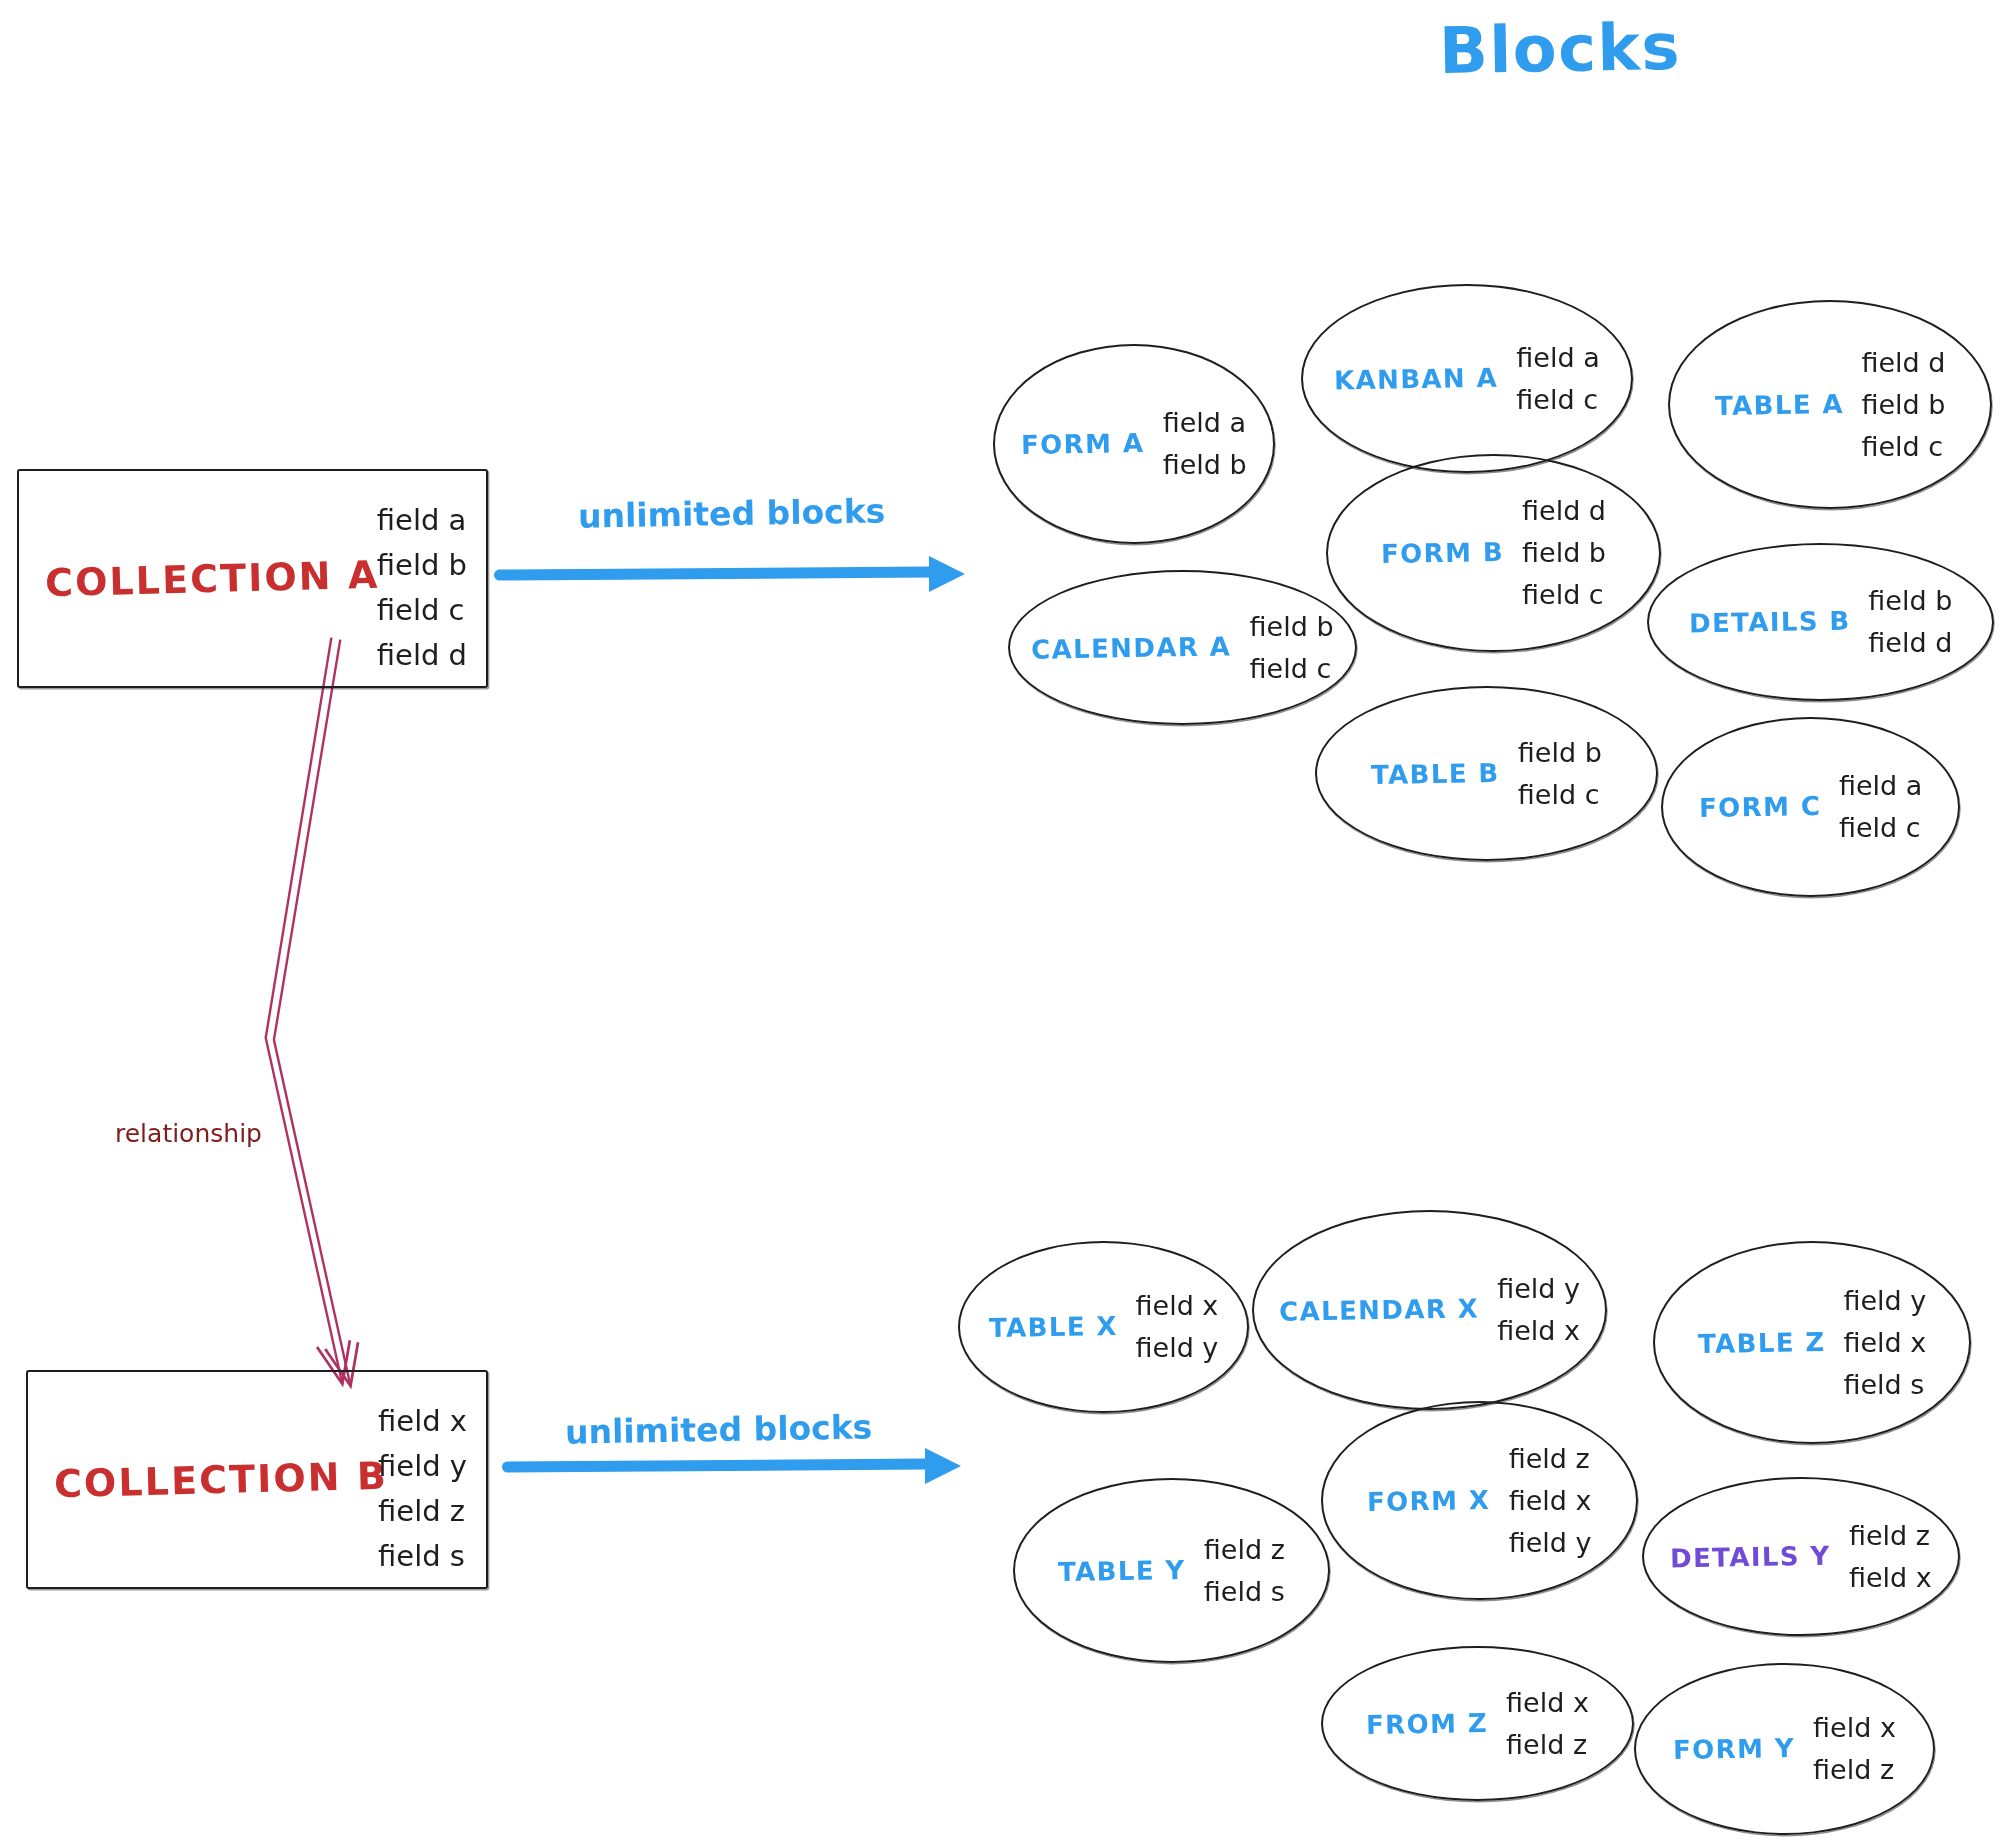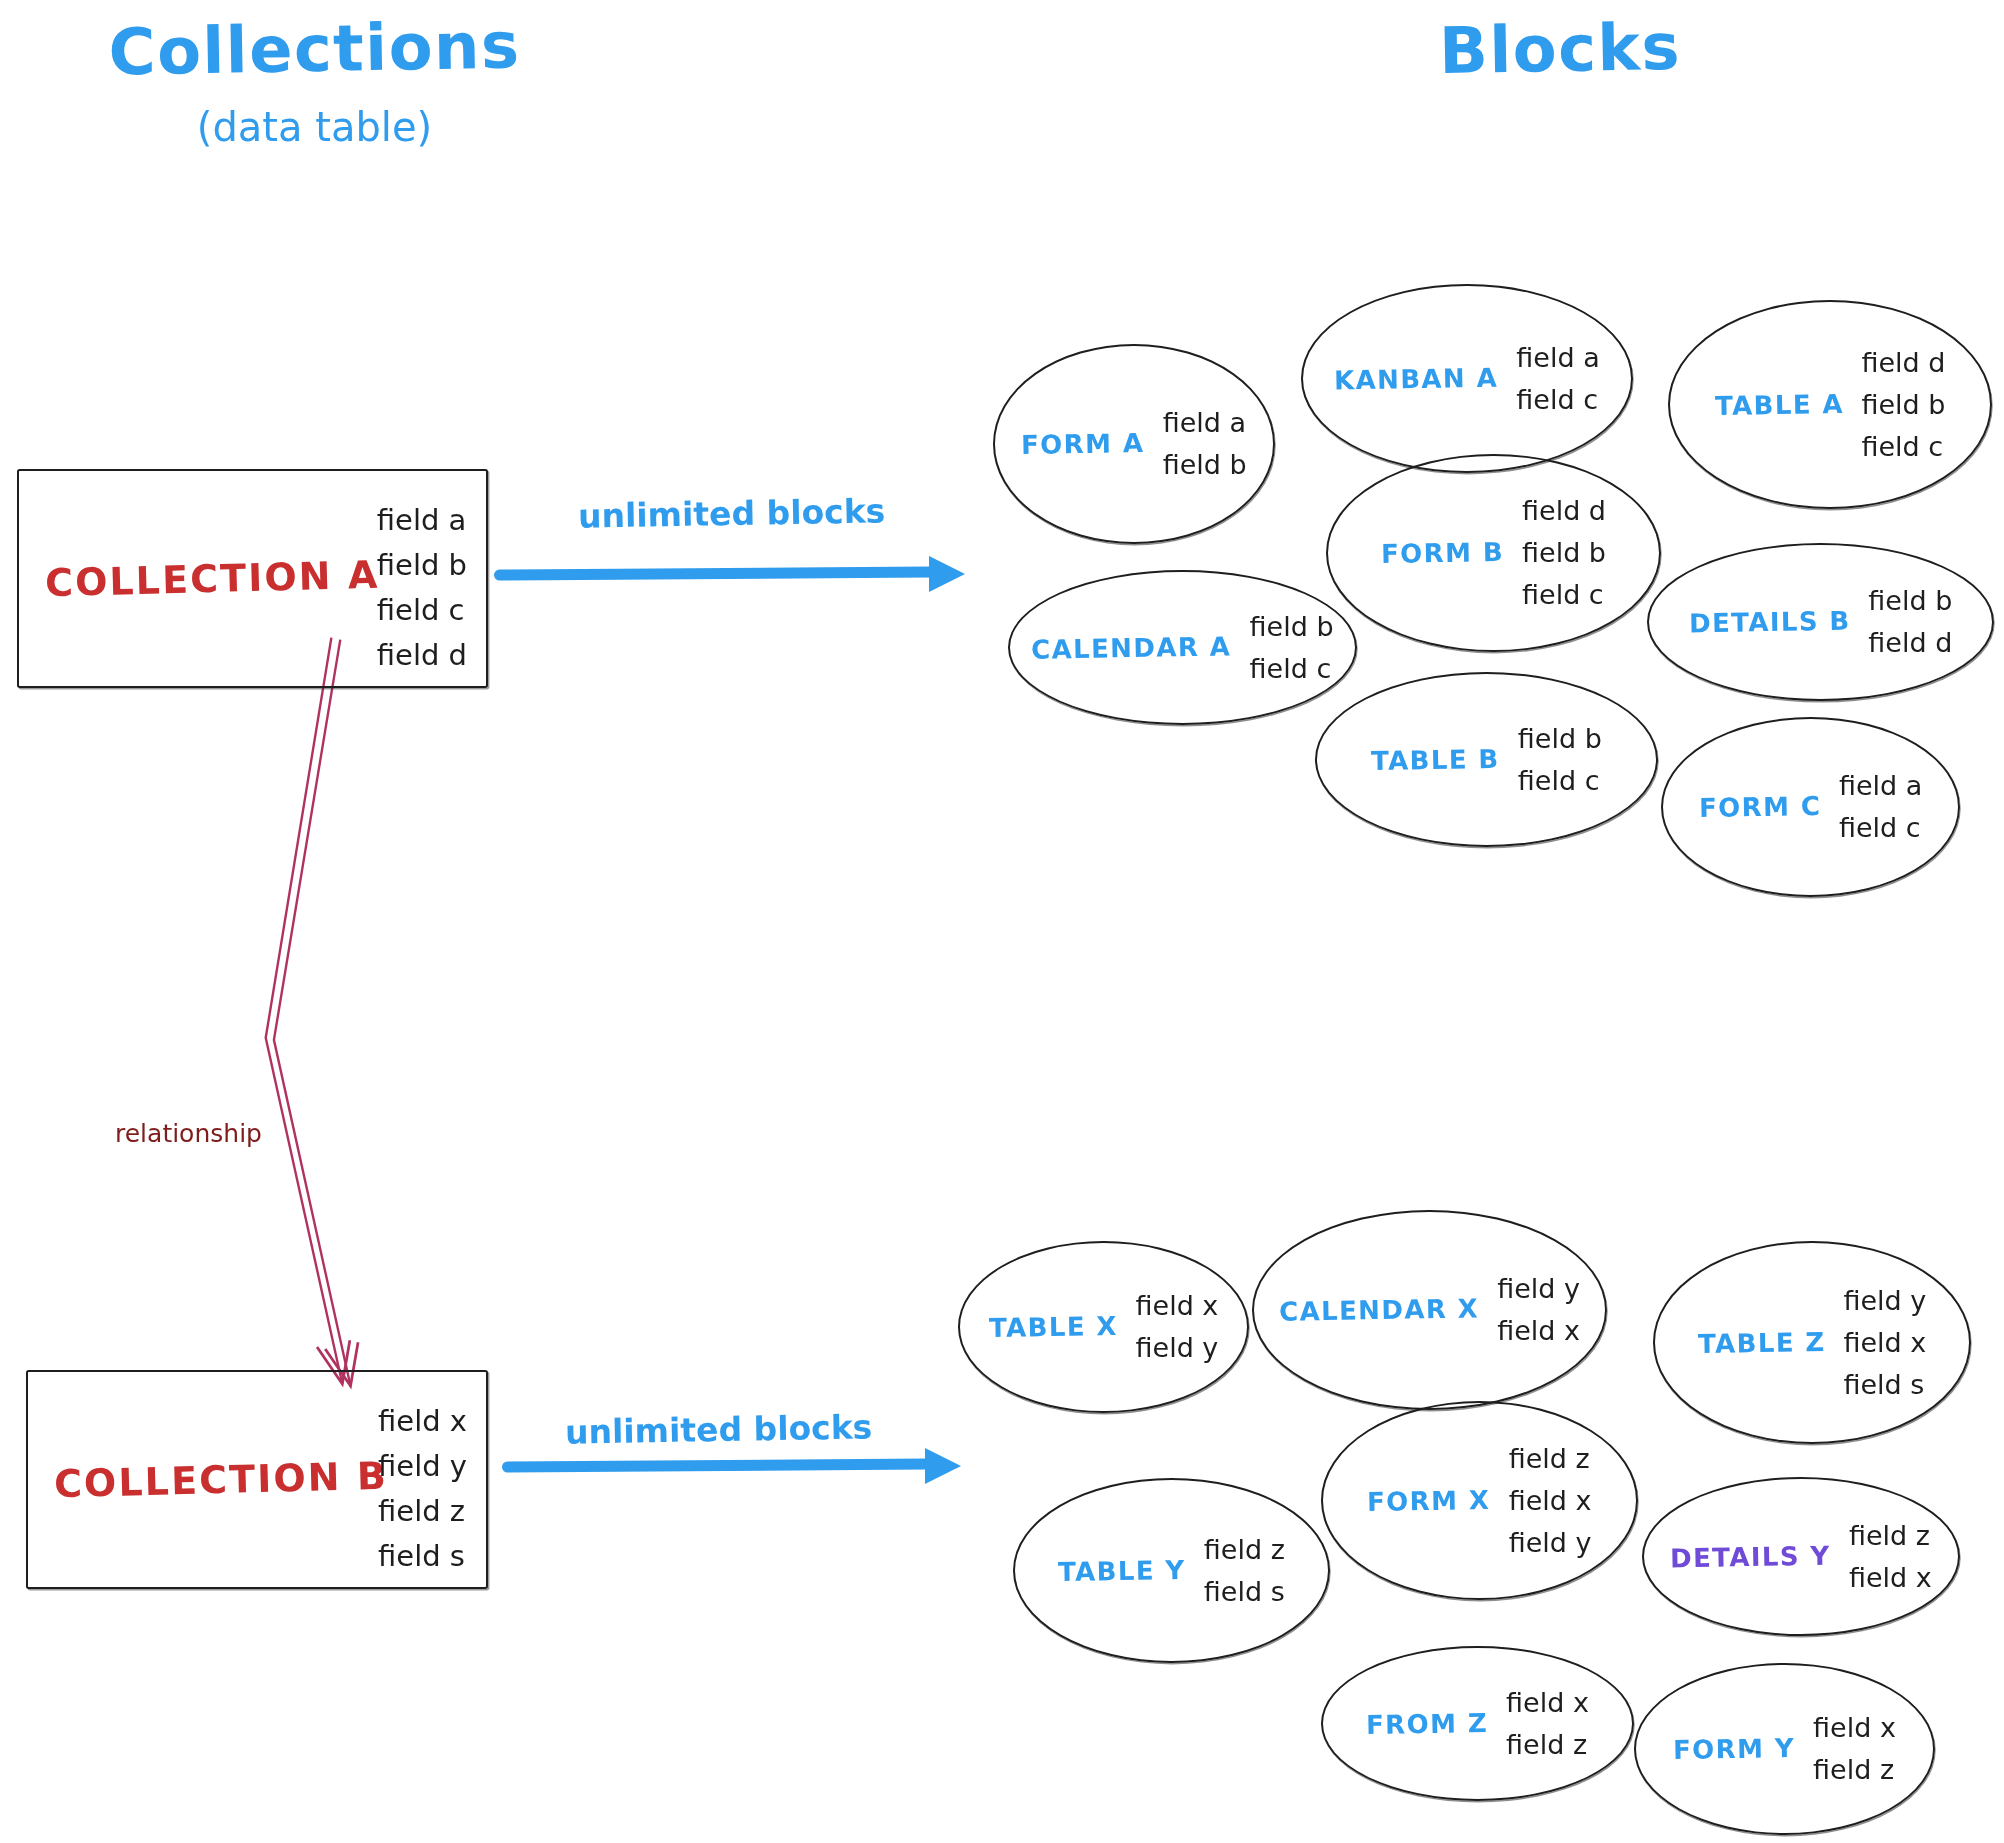--- a/index.html
+++ b/index.html
@@ -42,40 +42,36 @@
            box-shadow:0.7px 1.4px 0 0 rgba(30,30,30,.5);}
   .blabel{color:#2f9ced;font-size:26px;font-weight:600;letter-spacing:1.4px;white-space:nowrap;transform:rotate(-1deg);}
   .blabel.purple{color:#6f4bd8;}
   .bfields{display:flex;flex-direction:column;font-size:27px;line-height:42px;white-space:nowrap;}
   .e-a0{left:993px;top:344px;width:278px;height:196px}
   .e-a1{left:1301px;top:284px;width:328px;height:185px}
   .e-a2{left:1668px;top:300px;width:320px;height:205px}
   .e-a3{left:1326px;top:454px;width:331px;height:194px}
   .e-a4{left:1008px;top:570px;width:345px;height:151px}
   .e-a5{left:1647px;top:543px;width:343px;height:154px}
-  .e-a6{left:1315px;top:672px;width:339px;height:171px}
+  .e-a6{left:1315px;top:686px;width:339px;height:171px}
   .e-a7{left:1661px;top:717px;width:295px;height:176px}
   .e-b0{left:958px;top:1241px;width:287px;height:168px}
   .e-b1{left:1252px;top:1210px;width:351px;height:196px}
   .e-b2{left:1653px;top:1241px;width:314px;height:199px}
   .e-b3{left:1321px;top:1401px;width:313px;height:195px}
   .e-b4{left:1013px;top:1478px;width:313px;height:181px}
   .e-b5{left:1642px;top:1477px;width:314px;height:155px}
   .e-b6{left:1321px;top:1646px;width:309px;height:151px}
   .e-b7{left:1634px;top:1663px;width:297px;height:168px}
 </style>
 </head>
 <body>
 
 <div id="canvas">
 
-  <div class="hdr" id="hdr-left">
-    <span class="t">Collections</span>
-    <span class="s">(data table)</span>
-  </div>
   <div class="hdr" id="hdr-right">
     <span class="t">Blocks</span>
   </div>
 
   <svg id="rel-svg" viewBox="0 0 2930 2694">
     <polyline points="497,935 400,1520 512,2026" fill="none" stroke="#b03261" stroke-width="3.5"></polyline>
     <polyline points="484,932 388,1517 500,2023" fill="none" stroke="#b03261" stroke-width="3.5"></polyline>
     <polyline points="475,1972 512,2026 523,1962" fill="none" stroke="#b03261" stroke-width="4"></polyline>
     <polyline points="463,1969 500,2023 511,1959" fill="none" stroke="#b03261" stroke-width="4"></polyline>
   </svg>

